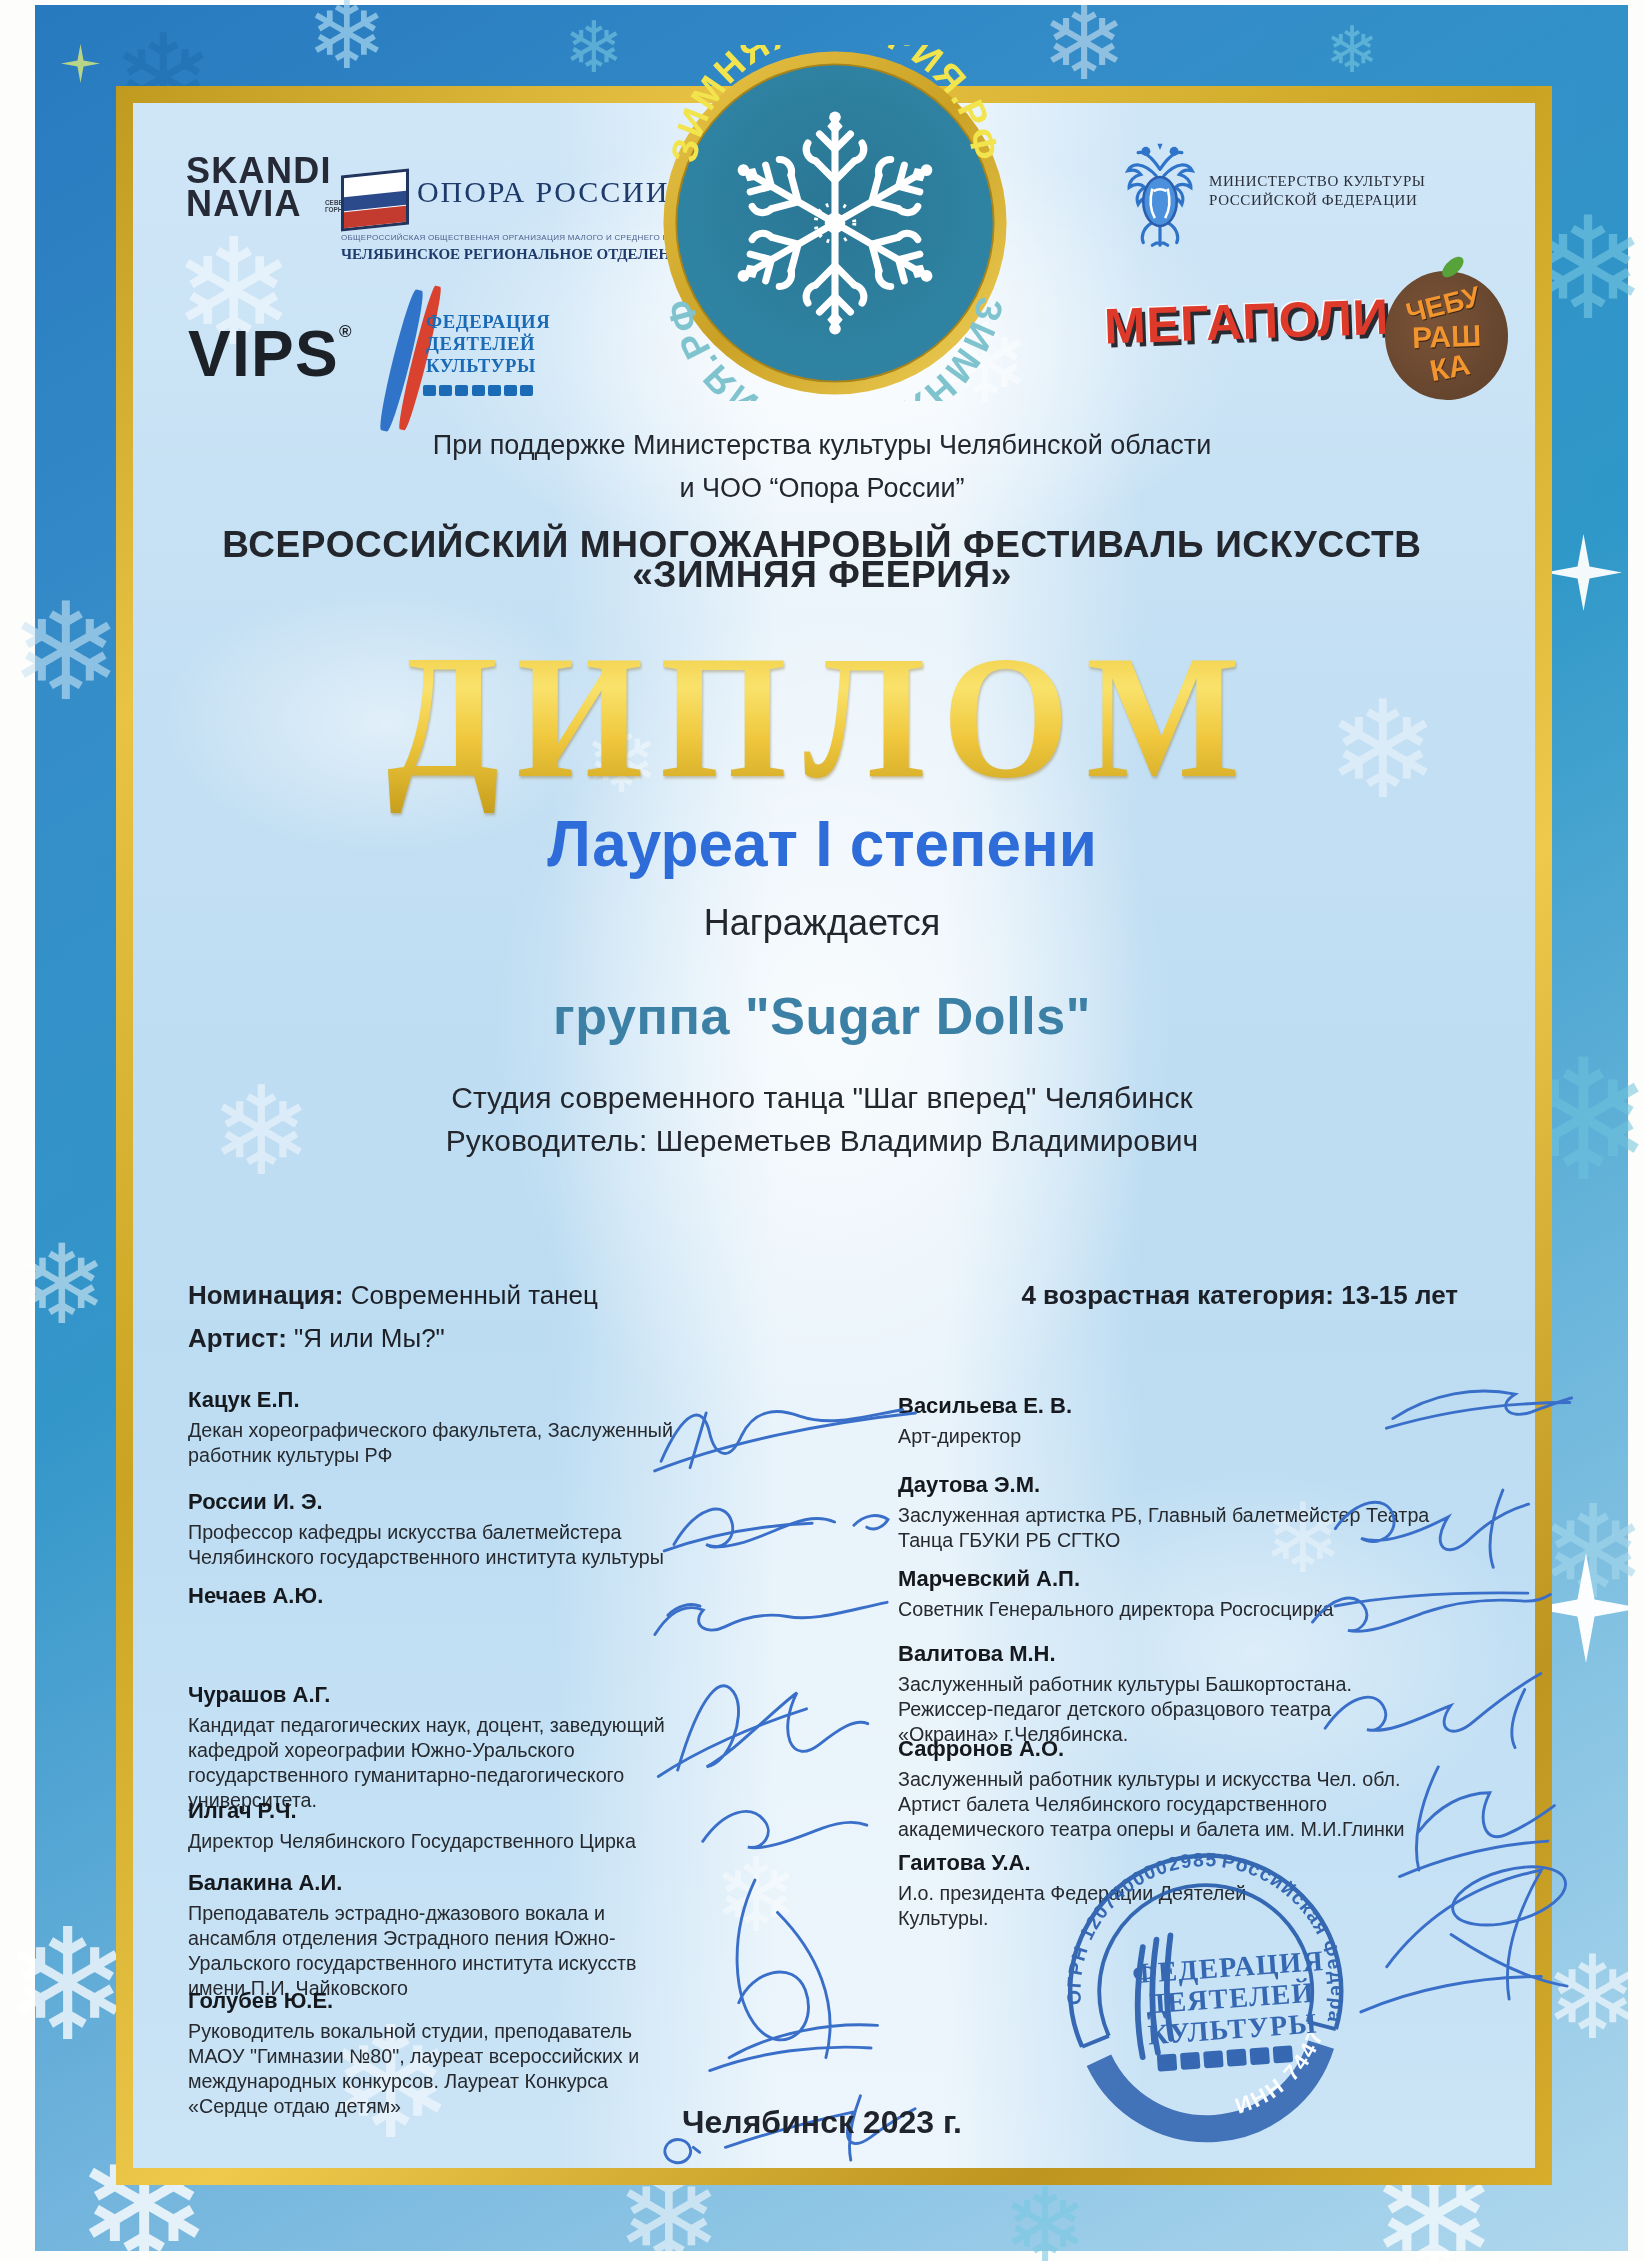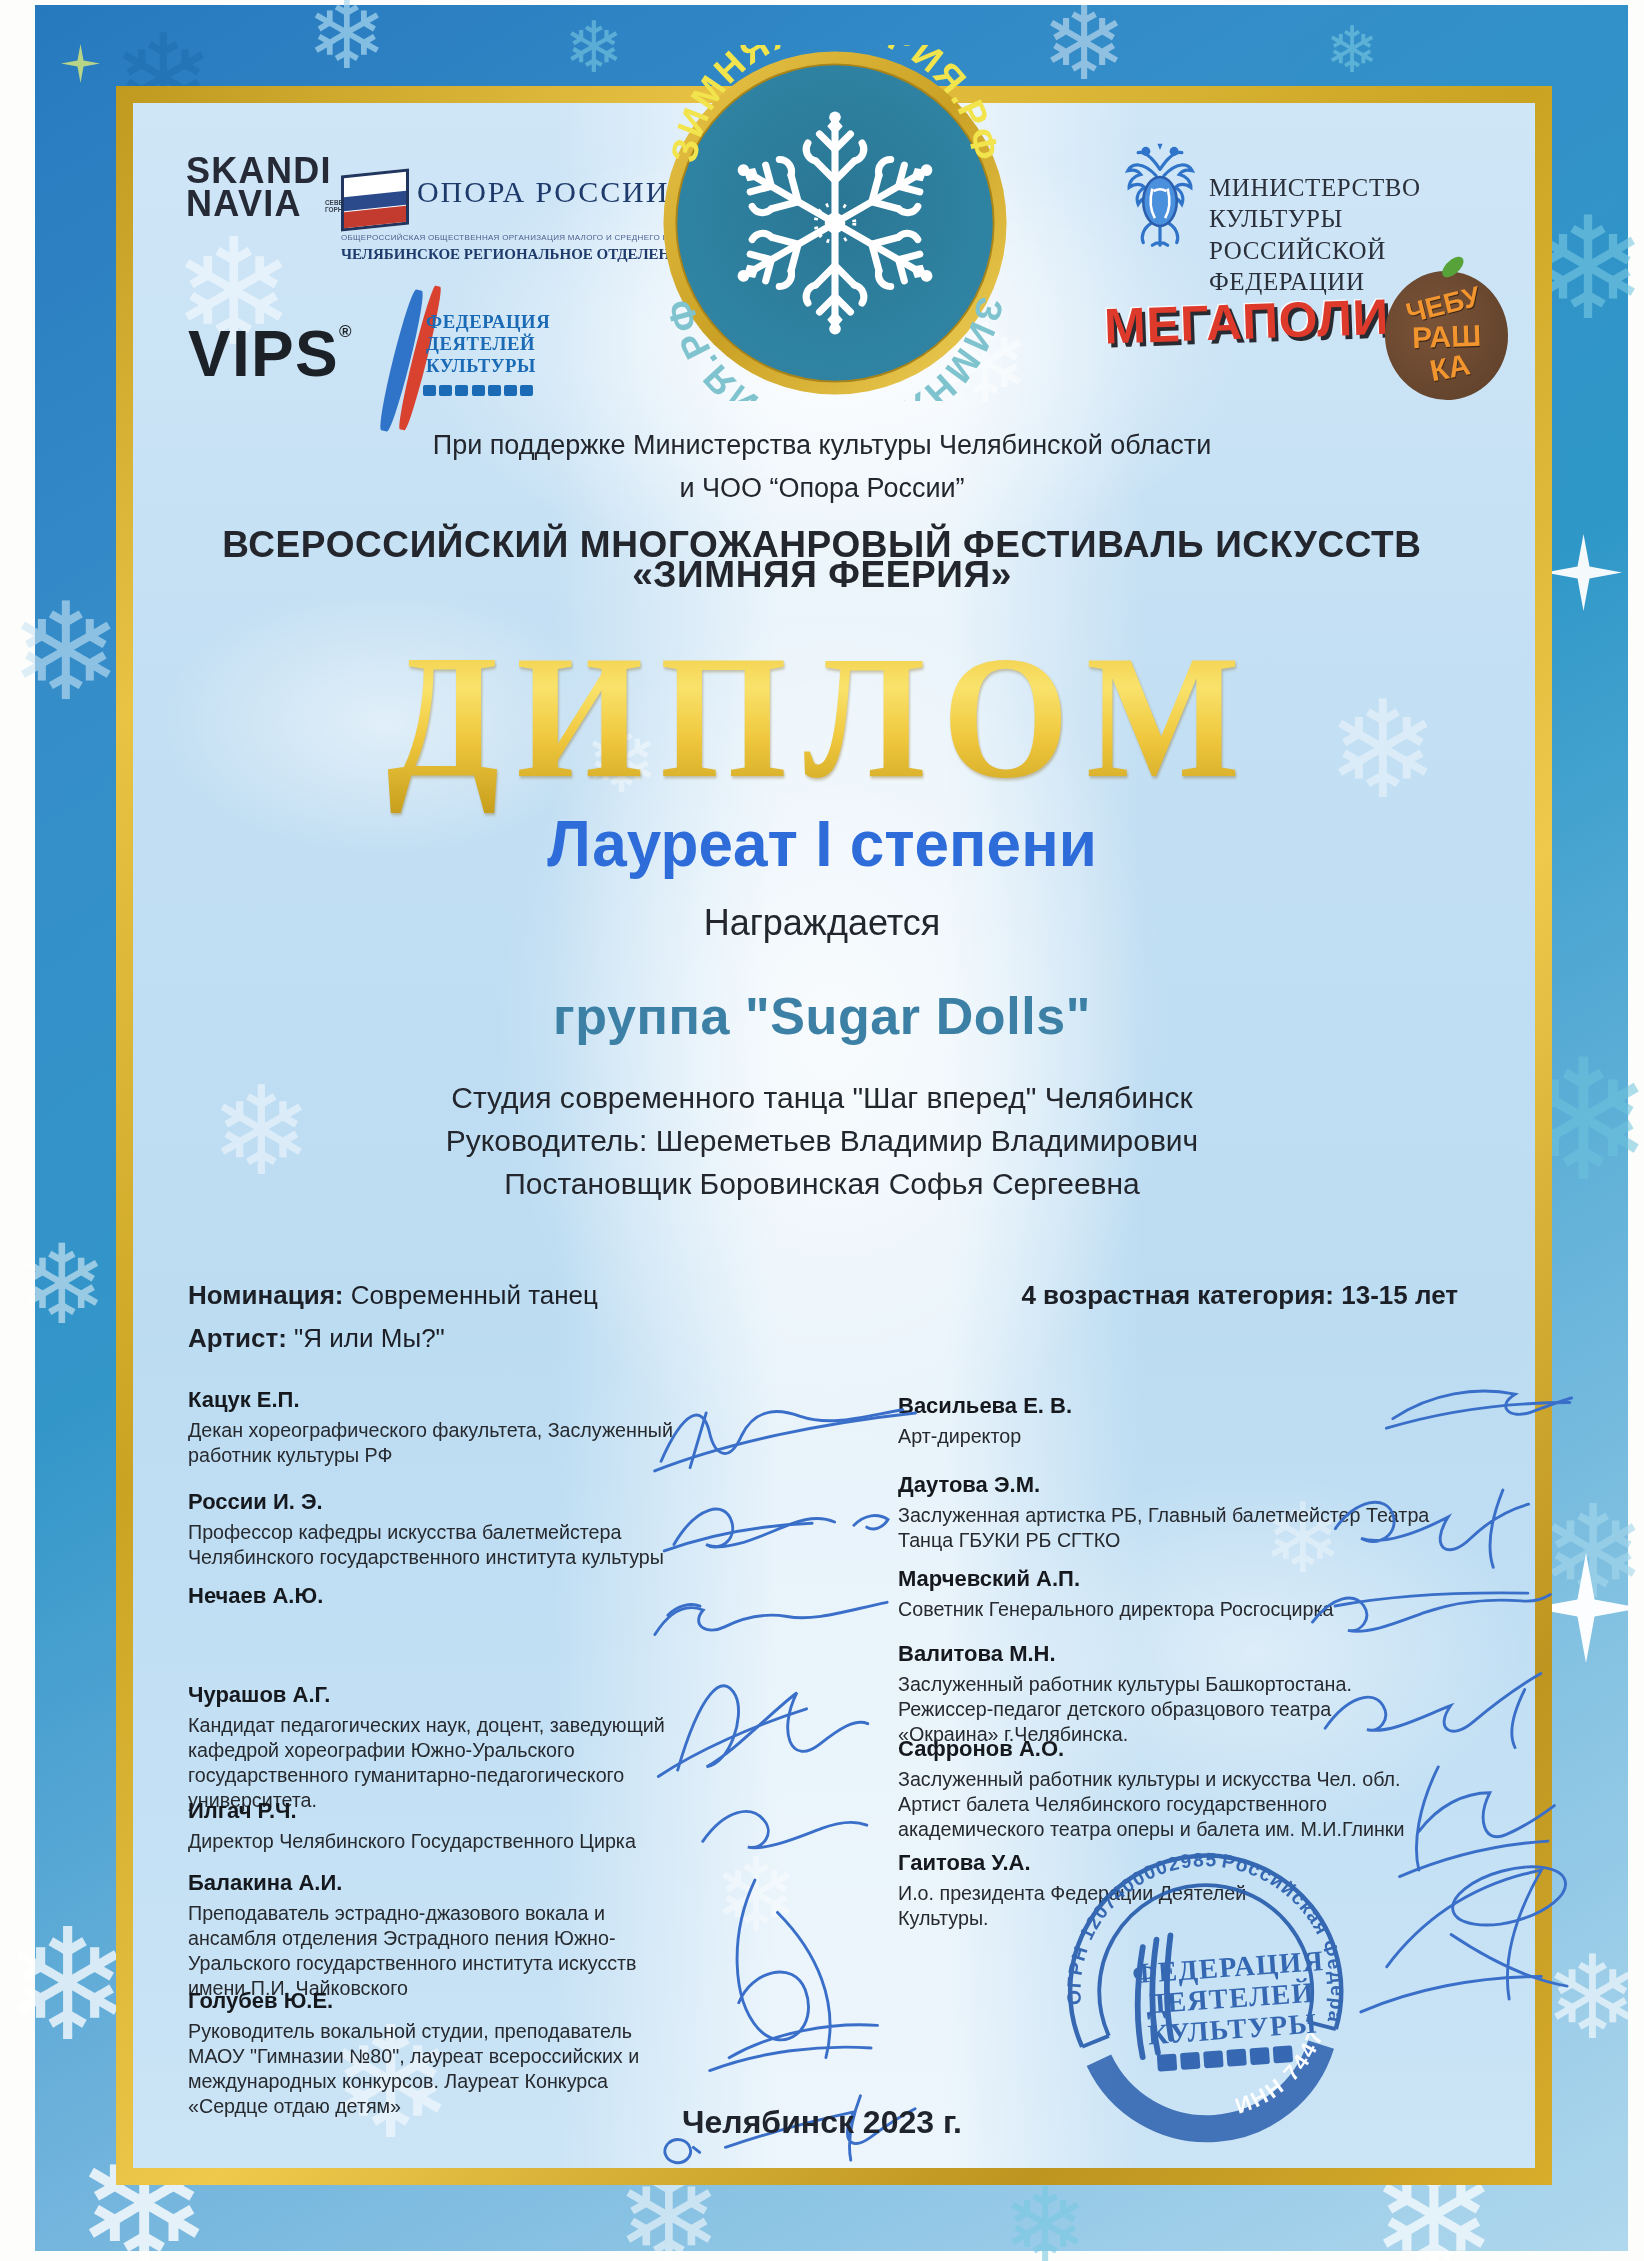--- a/index.html
+++ b/index.html
@@ -36,21 +36,21 @@
   .opora-flag .s3{position:absolute;left:0;top:34px;width:100%;height:17px;background:#c33a2e;}
   .opora-name{position:absolute;left:76px;top:9px;font-family:"Liberation Serif","DejaVu Serif",serif;font-size:30px;color:#1d3a6b;letter-spacing:1.9px;}
   .opora-sub{position:absolute;left:0px;top:67px;font-size:8px;color:#4a5f8c;letter-spacing:0.3px;white-space:nowrap;}
   .opora-region{position:absolute;left:0px;top:80px;font-family:"Liberation Serif","DejaVu Serif",serif;font-size:15px;font-weight:bold;color:#1d3a6b;white-space:nowrap;}
   .fdk{position:absolute;left:359px;top:288px;width:271px;height:161px;}
   .fdk .stripe{position:absolute;border-radius:40%/60%;}
   .fdk-text{position:absolute;left:67px;top:23px;font-family:"Liberation Serif","DejaVu Serif",serif;font-weight:bold;font-size:18.7px;line-height:1.18;color:#1a6ab5;letter-spacing:0.6px;}
   .fdk-icons{position:absolute;left:64px;top:97px;display:flex;gap:3.2px;}
   .fdk-icons i{display:block;width:13px;height:11px;background:#1a6ab5;border-radius:1.9px;}
   .ministry{position:absolute;left:1124px;top:138px;width:400px;}
-  .ministry-name{position:absolute;left:85px;top:34px;font-family:"Liberation Serif","DejaVu Serif",serif;font-size:25px;line-height:1.25;color:#2a2f3a;letter-spacing:0.6px;}
+  .ministry-name{position:absolute;left:85px;top:34px;font-family:"Liberation Serif","DejaVu Serif",serif;font-size:15px;line-height:1.25;color:#2a2f3a;letter-spacing:0.6px;}
   .megapolis{position:absolute;left:1104px;top:292px;font-size:50px;font-weight:800;color:#dd3a2c;letter-spacing:0.6px;transform:rotate(-2deg);
       text-shadow:3.2px 3.9px 0 rgba(26,26,32,.92), -1.3px -1.3px 0 rgba(255,255,255,.8);}
   .cheb{position:absolute;left:1385px;top:271px;width:123px;height:129px;background:radial-gradient(circle at 40% 40%,#7a5337,#5d3f2a);border-radius:50%;transform:rotate(-6deg);}
   .cheb .leaf{position:absolute;left:62px;top:-10.3px;width:26px;height:14px;background:#57a33a;border-radius:60% 40% 60% 40%;transform:rotate(-30deg);}
   .cheb .w{position:absolute;width:100%;text-align:center;font-weight:800;color:#f2952e;text-shadow:0.6px 1.3px 0 #3c2818;}
   
   .medallion{position:absolute;left:657px;top:45px;width:356px;height:356px;z-index:5;}
   
   .ctext{position:absolute;left:132px;width:1380px;text-align:center;color:#23262d;}
   .support{font-size:27px;line-height:1.4;}
@@ -242,21 +242,20 @@
   <div class="ctext support" style="top:470px;">и ЧОО “Опора России”</div>
   <div class="ctext festival" style="top:524px;">ВСЕРОССИЙСКИЙ МНОГОЖАНРОВЫЙ ФЕСТИВАЛЬ ИСКУССТВ</div>
   <div class="ctext festival" style="top:554px;">«ЗИМНЯЯ ФЕЕРИЯ»</div>
 
   <div class="diplom" style="top:624px;">ДИПЛОМ</div>
   <div class="laureat" style="top:807px;">Лауреат I степени</div>
   <div class="ctext awarded" style="top:902px;">Награждается</div>
   <div class="ctext recipient" style="top:986px;">группа "Sugar Dolls"</div>
   <div class="ctext details" style="top:1076px;">Студия современного танца "Шаг вперед" Челябинск</div>
   <div class="ctext details" style="top:1119px;">Руководитель: Шереметьев Владимир Владимирович</div>
-  <div class="ctext details" style="top:1162px;">Постановщик Боровинская Софья Сергеевна</div>
 
   <div class="nom" style="left:188px;top:1280px;">
     <b>Номинация:</b><span> Современный танец</span>
   </div>
   <div class="nom" style="left:188px;top:1323px;">
     <b>Артист:</b><span> "Я или Мы?"</span>
   </div>
   <div class="nom" style="left:929px;top:1280px;width:529px;text-align:right;font-weight:800;">4 возрастная категория: 13-15 лет</div>
 
   <div class="jury-entry" style="left:188px;top:1387px;width:503px;">

